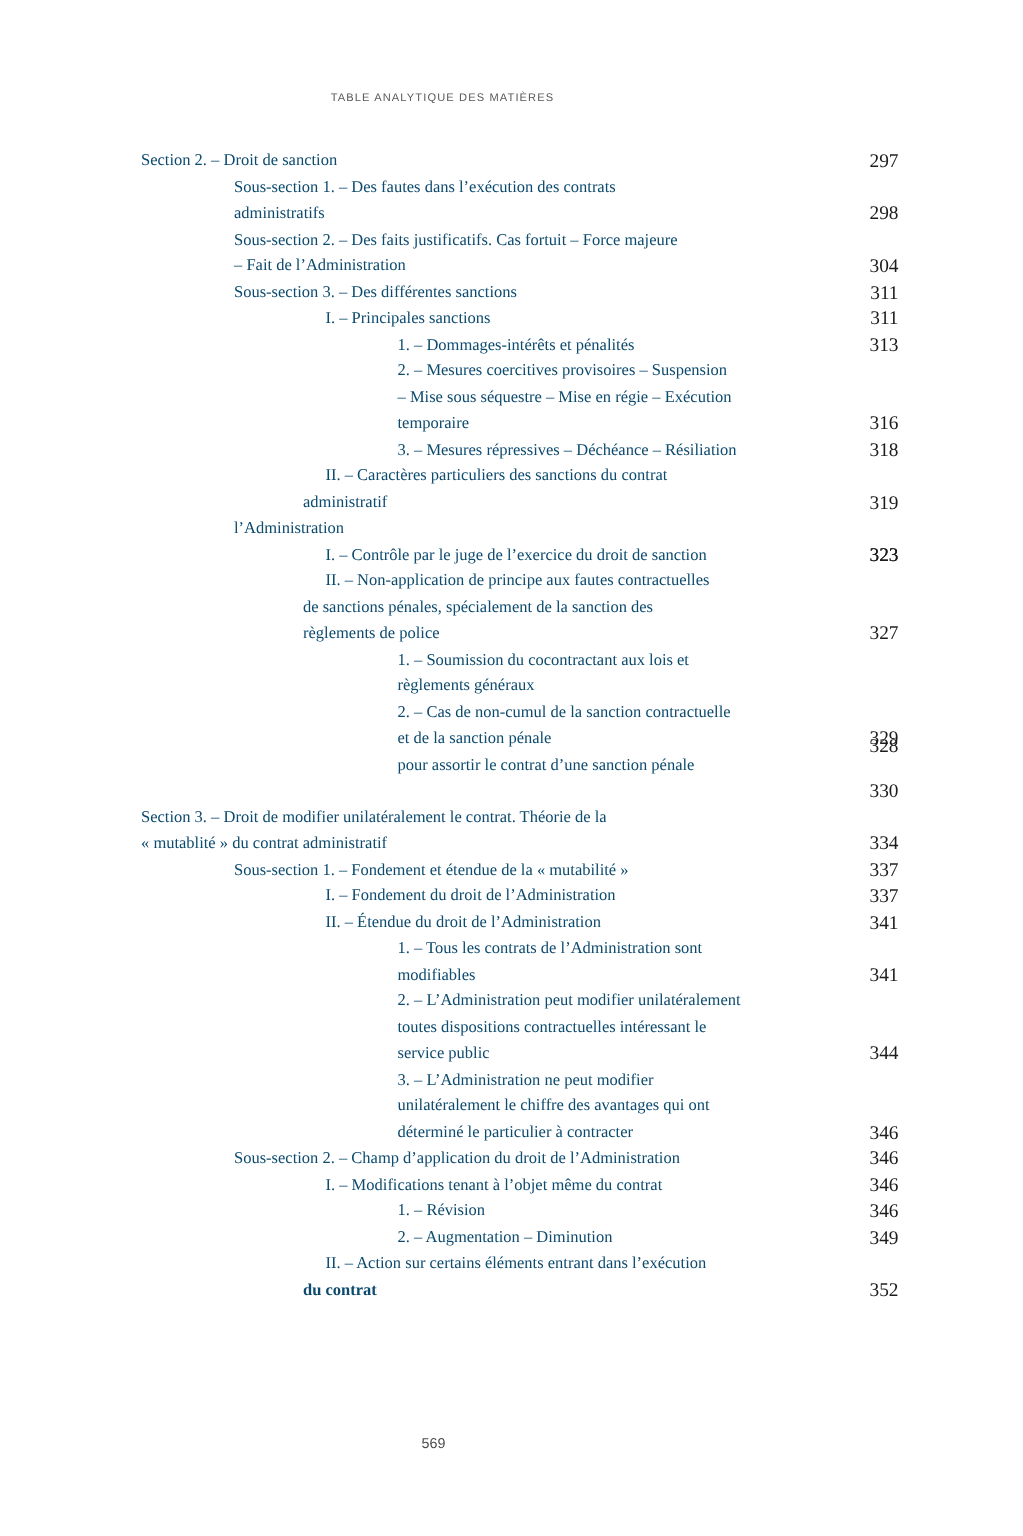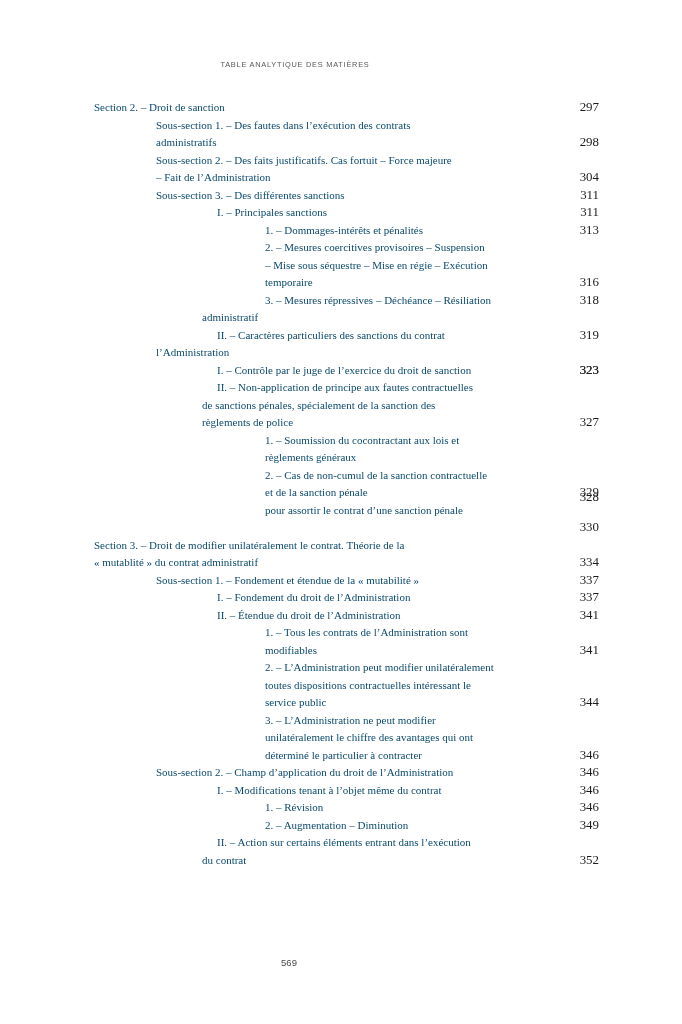--- a/index.html
+++ b/index.html
@@ -74,21 +74,21 @@
   .lvl1 .line.cont       { padding-left: 62px; }
 
   .lvl2 .line            { padding-left: 123px; }
   .lvl2 .line.cont       { padding-left: 108px; }
 
   .lvl3 .line            { padding-left: 171px; }
   .lvl3 .line.cont       { padding-left: 171px; }
 
   
   .lvl2b .line           { padding-left: 123px; }
-  .lvl2b .line.cont      { padding-left: 108px; }
+  .lvl2b .line.cont      { padding-left: 108px; font-weight: bold; }
 
   
   .folio {
     position: absolute;
     right: 0;
     width: 44px;
     text-align: right;
     font-size: 12.9px;
     line-height: 17.5px;
     height: 17.5px;
@@ -162,22 +162,22 @@
         <div class="folio" style="top: 35px;">316</div>
       </div>
       <div class="entry lvl3">
         <div class="lines">
           <div class="line">3. – Mesures répressives – Déchéance – Résiliation</div>
         </div>
         <div class="folio" style="top: 0px;">318</div>
       </div>
       <div class="entry lvl2">
         <div class="lines">
+          <div class="line">II. – Caractères particuliers des sanctions du contrat</div>
           <div class="line cont">administratif</div>
-          <div class="line">II. – Caractères particuliers des sanctions du contrat</div>
         </div>
         <div class="folio" style="top: 17.5px;">319</div>
       </div>
       <div class="entry lvl1">
         <div class="lines">
           <div class="line cont">l’Administration</div>
         </div>
         <div class="folio" style="top: 17.5px;">323</div>
       </div>
       <div class="entry lvl2">

